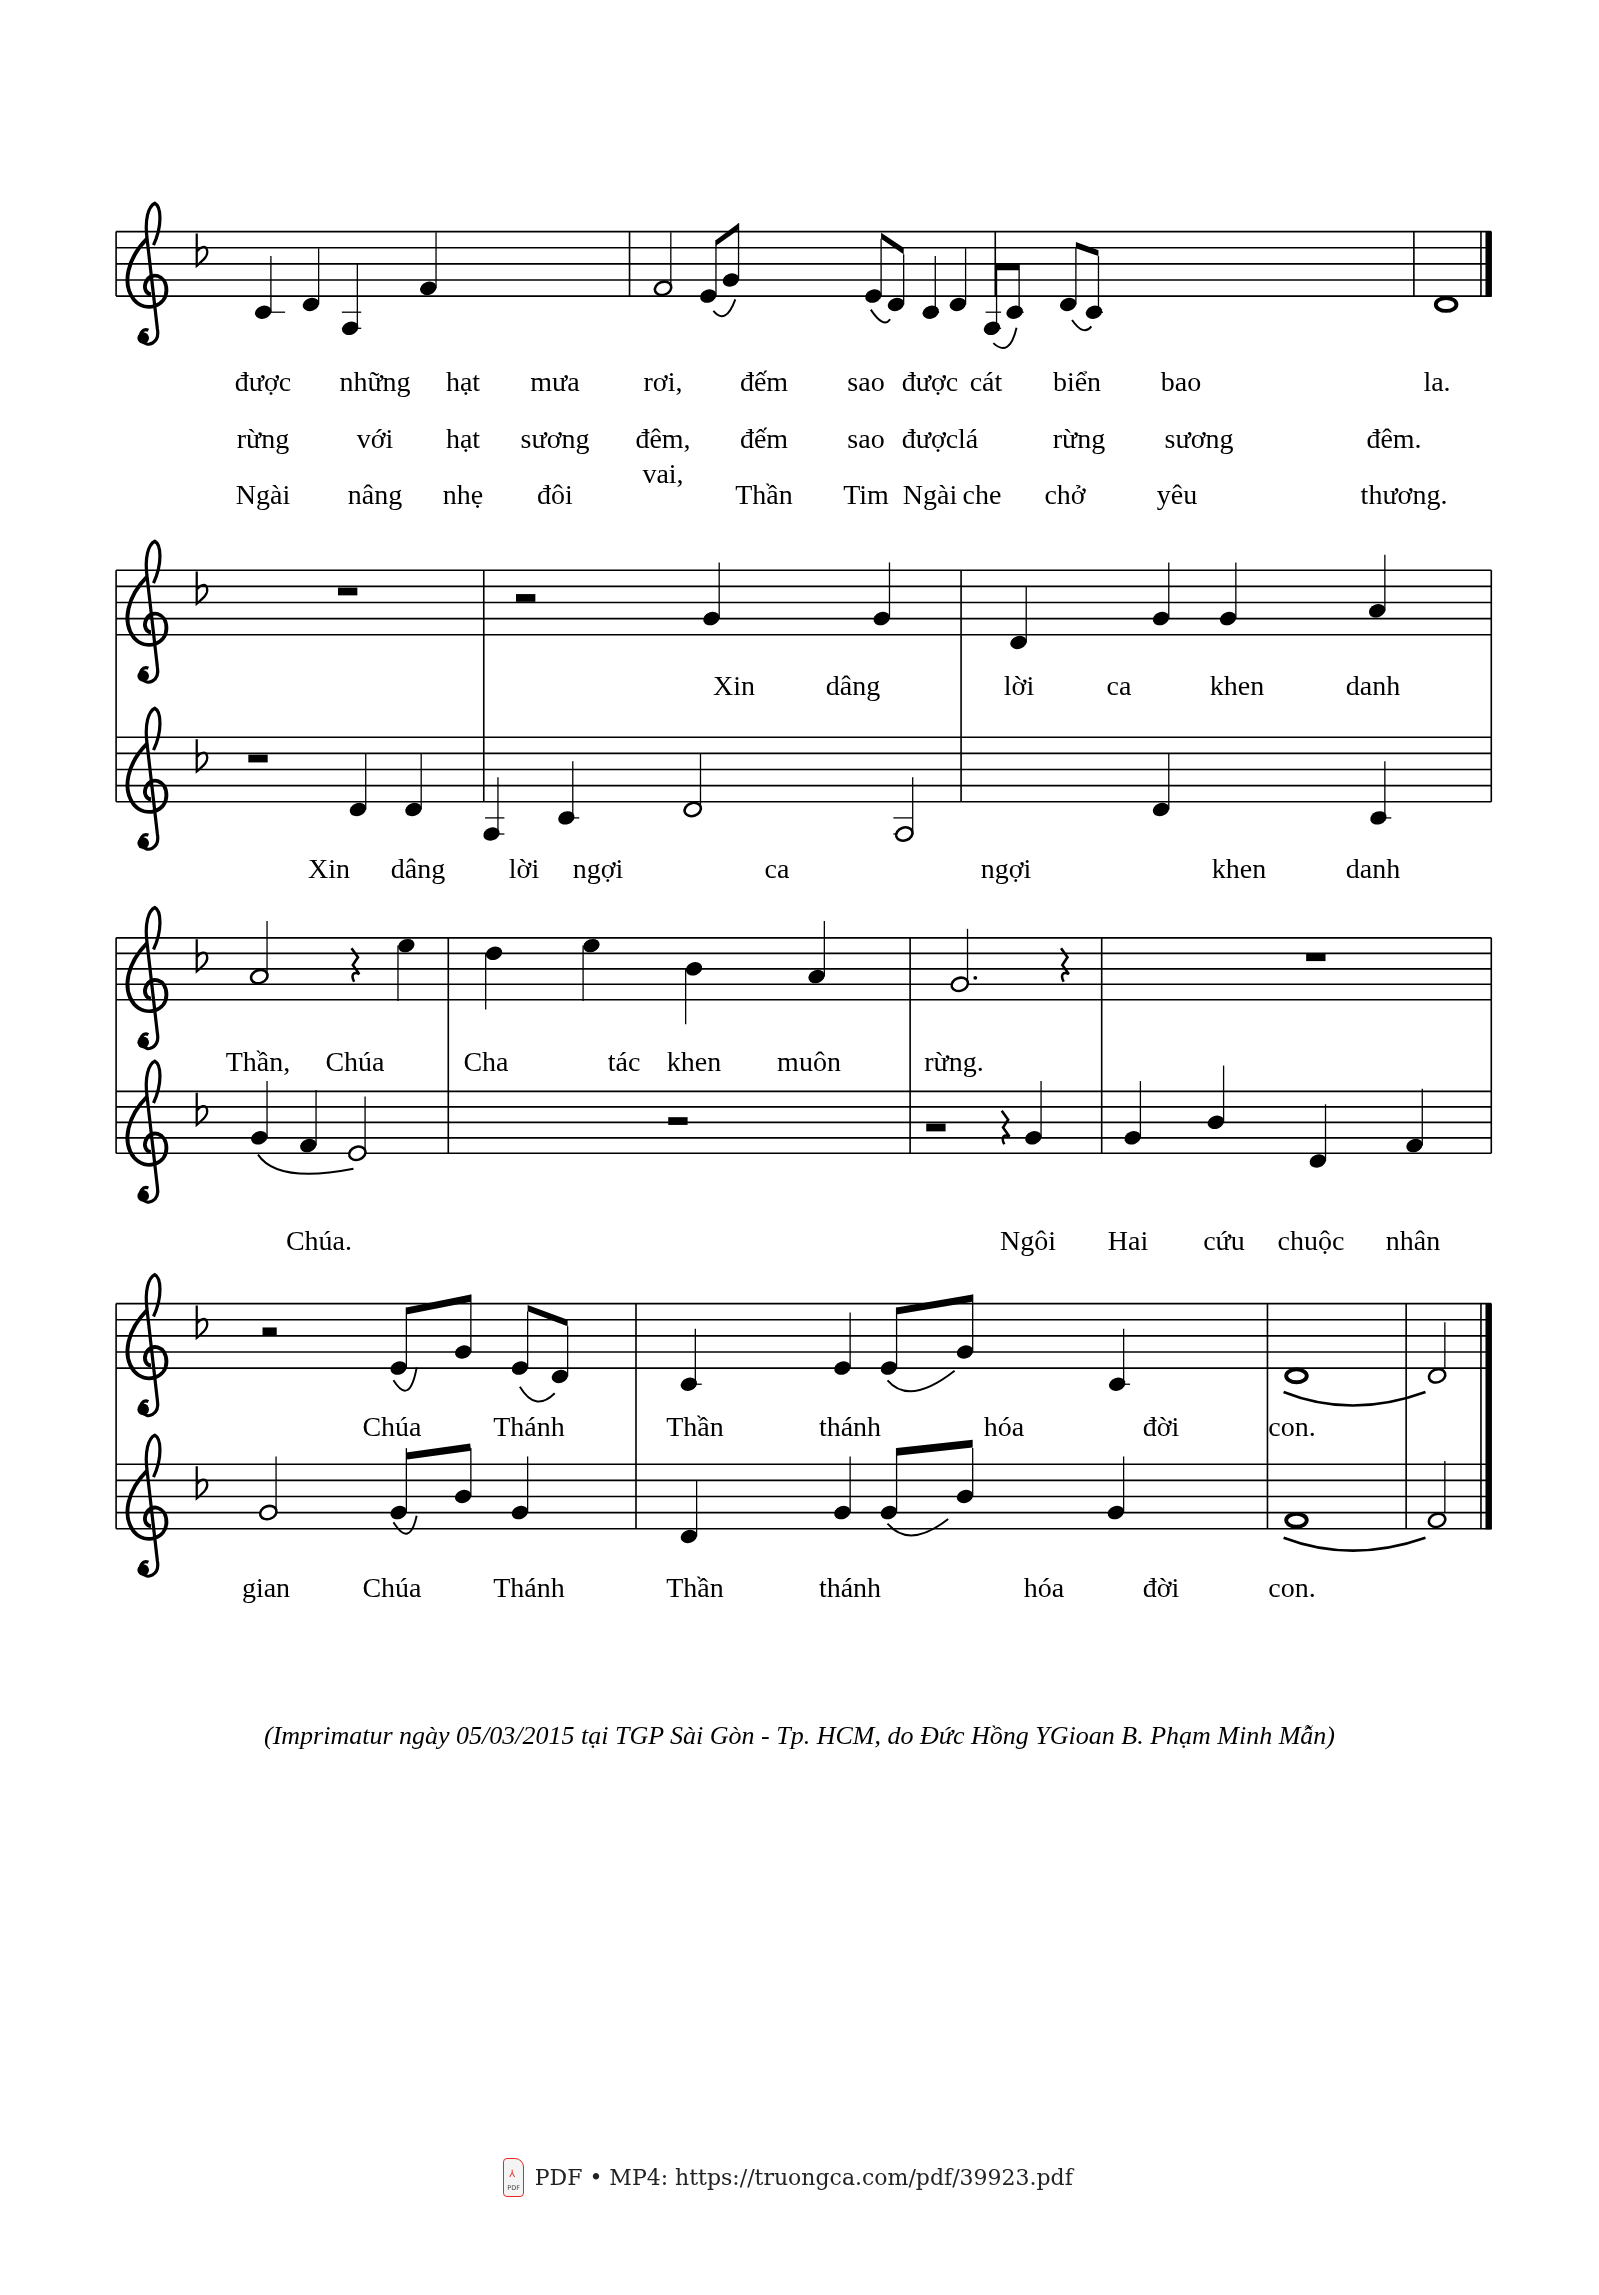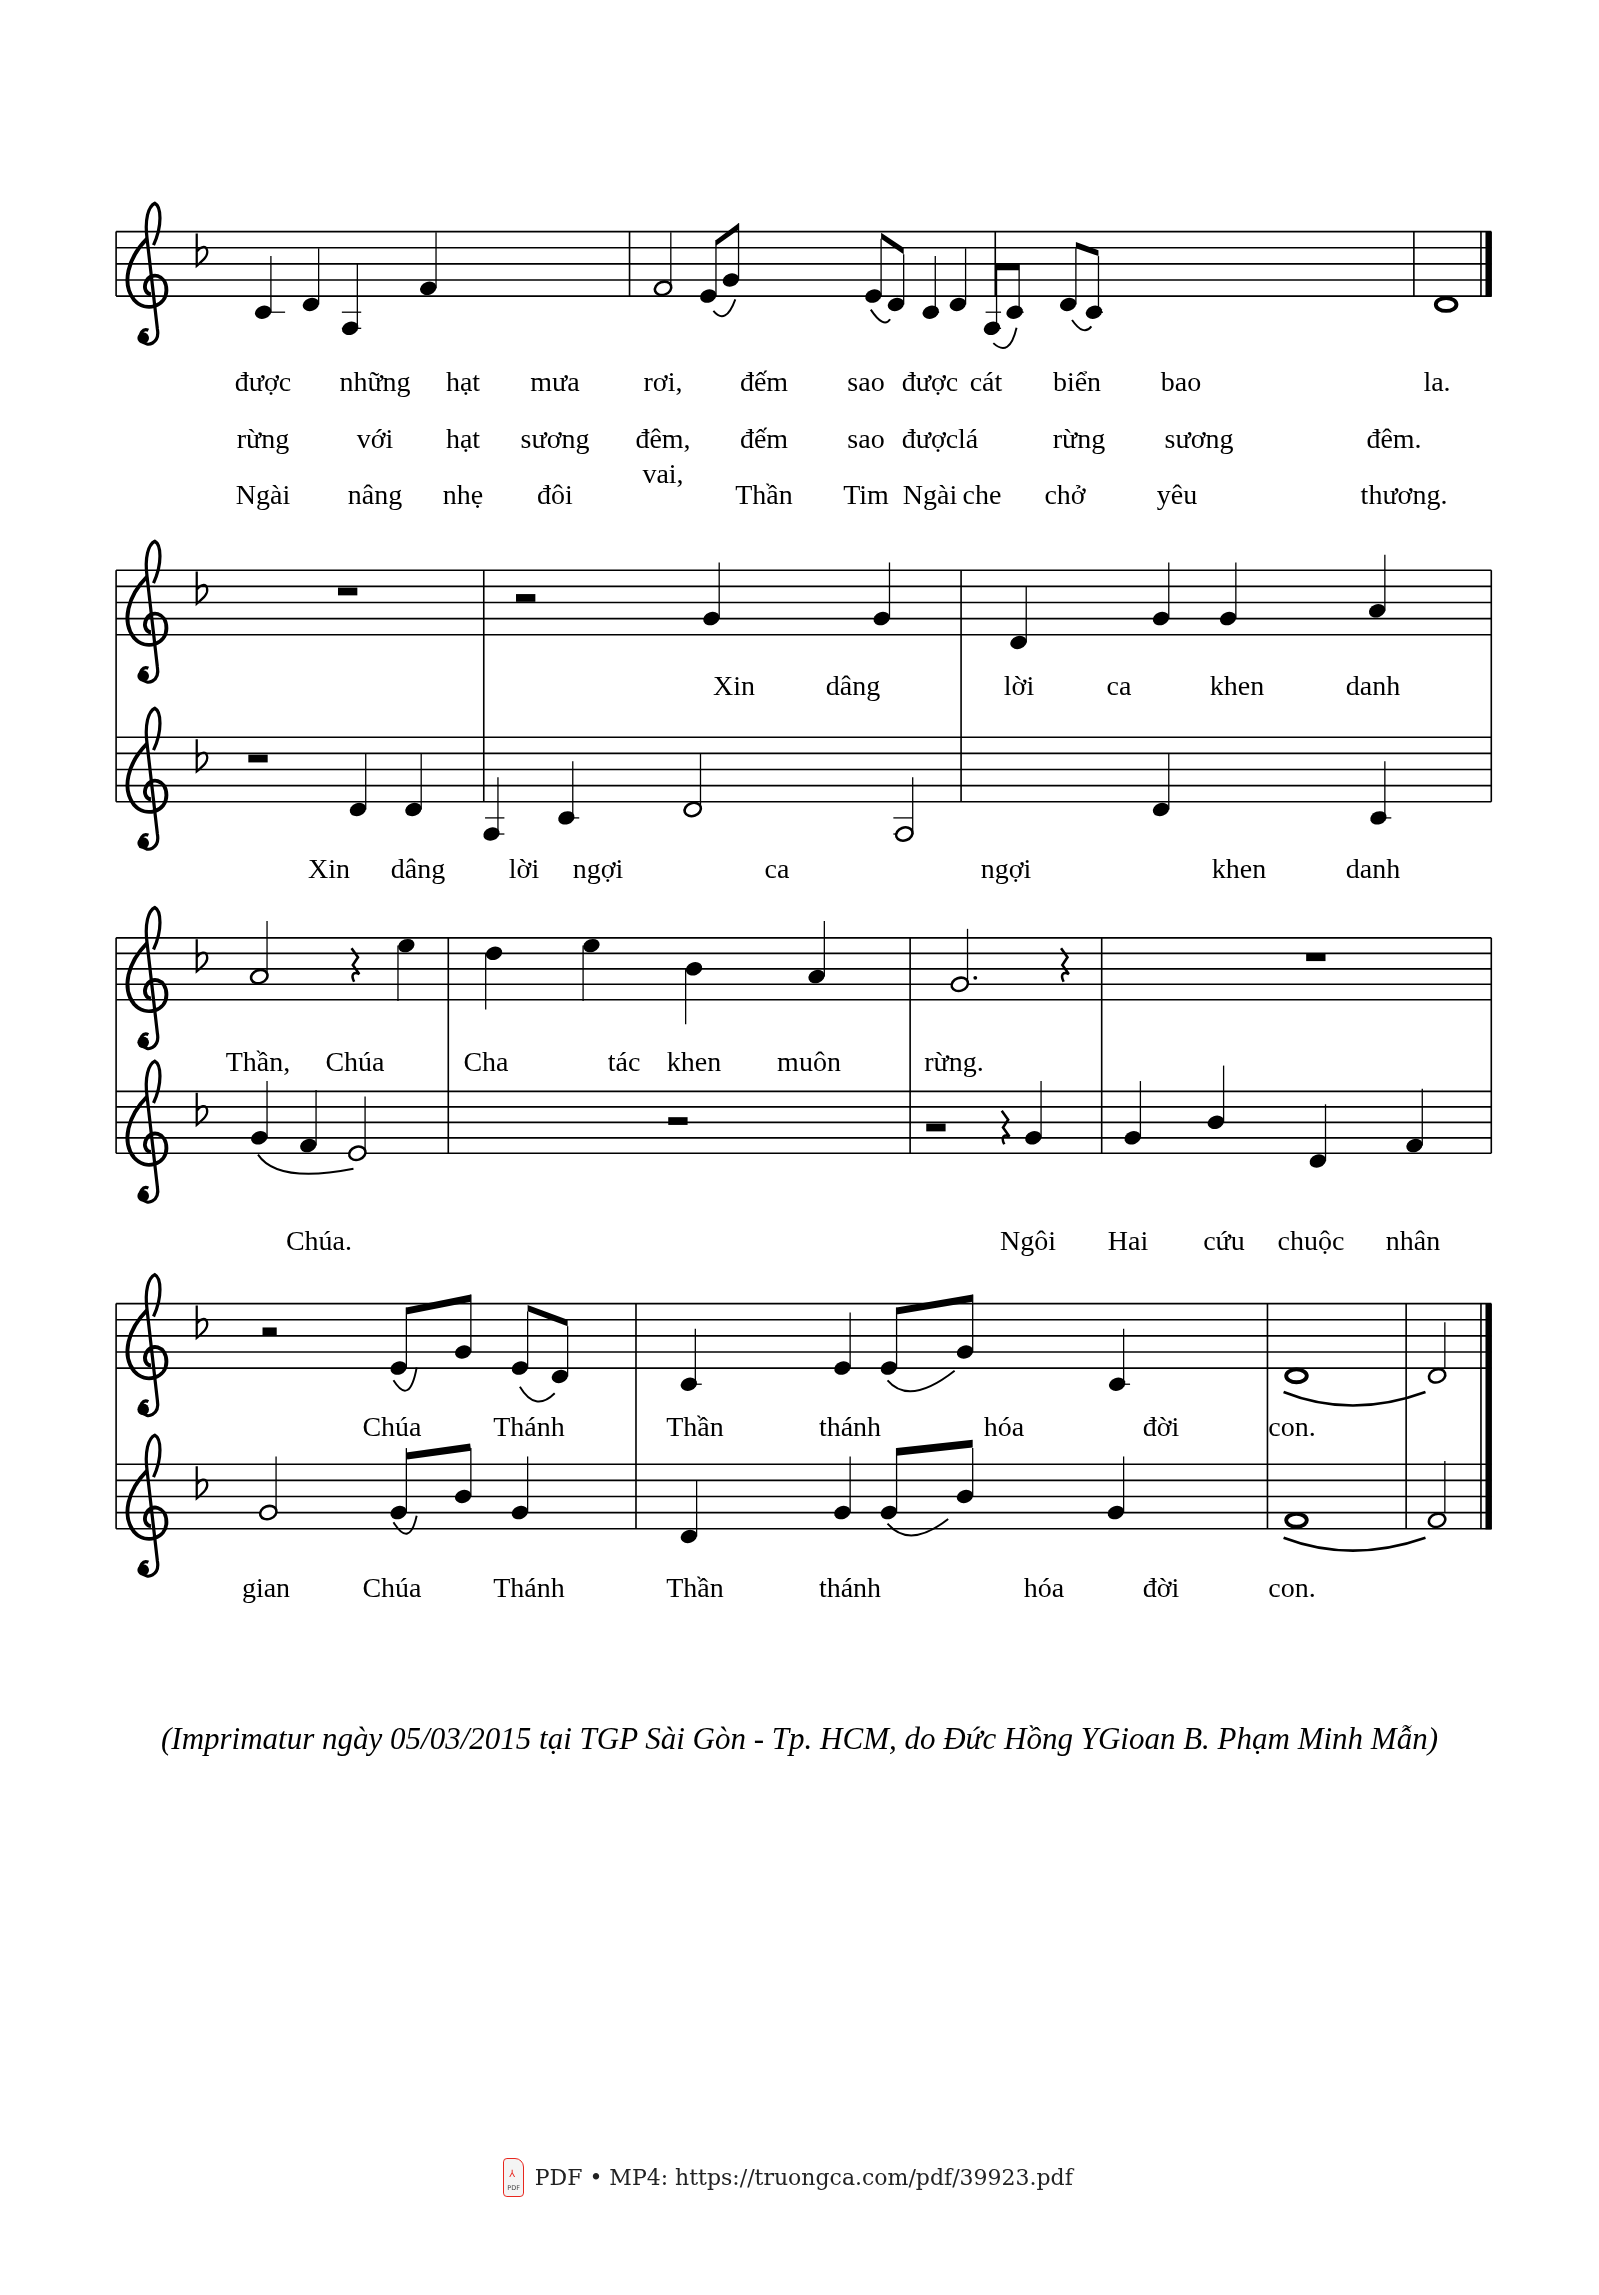--- a/index.html
+++ b/index.html
@@ -1,19 +1,19 @@
 <!DOCTYPE html>
 <html style="font-size:10.3px"><head>
 <meta charset="utf-8">
 <style>
   html, body { margin:0; padding:0; background:#ffffff; }
   body { width:1599px; height:2295px; position:relative; overflow:hidden; font-family:"Liberation Serif", serif; color:#000; }
   #score { position:absolute; left:0; top:0; width:1599px; height:2295px; }
   .lyric { position:absolute; font-family:"Liberation Serif", serif; font-size:28px; line-height:1; white-space:nowrap; transform:translateX(-50%); }
-  .imprimatur { position:absolute; left:0; width:1599px; top:1721px; text-align:center; font-family:"Liberation Serif", serif; font-style:italic; font-size:31px; }
+  .imprimatur { position:absolute; left:0; width:1599px; top:1721px; text-align:center; font-family:"Liberation Serif", serif; font-style:italic; font-size:26px; }
   .footer { position:absolute; top:2158px; left:503px; display:flex; align-items:center; gap:10.3px; }
   .footer-text { font-family:"DejaVu Serif", serif; font-size:22px; color:#222; }
   .pdf-icon { width:19.4px; height:37px; border:1.9px solid #e8271e; border-radius:3.9px 9px 3.9px 3.9px; background:#f4f4f4; position:relative; }
   .pdf-icon span { position:absolute; bottom:3.9px; left:0; width:100%; text-align:center; font-family:"DejaVu Sans", sans-serif; font-size:6.5px; color:#444; }
   .pdf-icon i { position:absolute; top:6.5px; left:5.2px; font-style:normal; color:#e8271e; font-size:10.3px; }
 </style>
 </head>
 <body>
 
 <svg id="score" width="1599" height="2295" viewBox="0 0 2479 3558" xmlns="http://www.w3.org/2000/svg">

